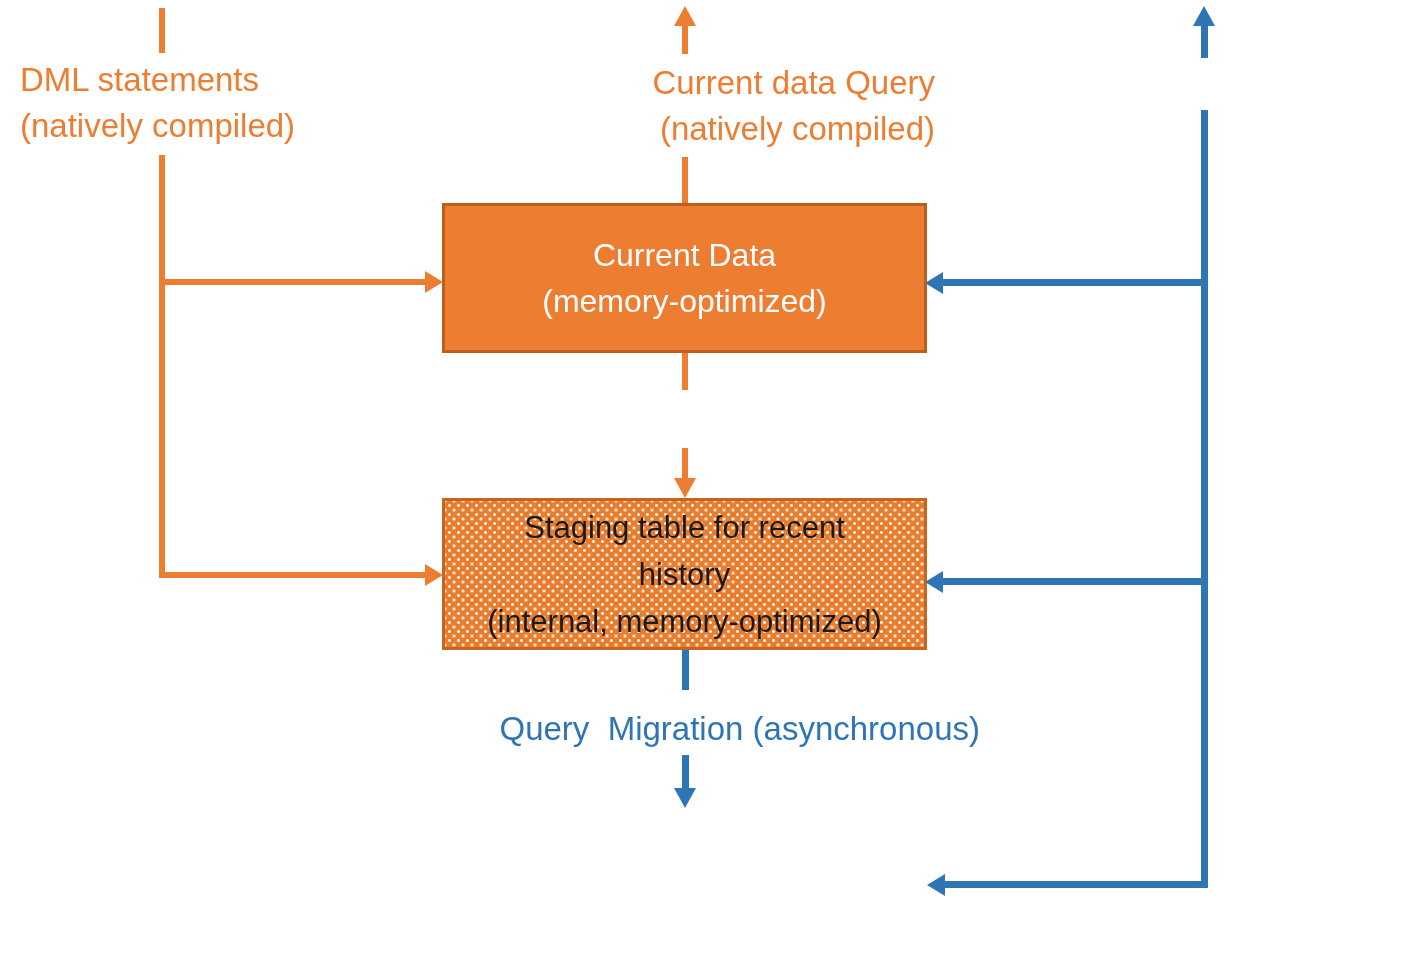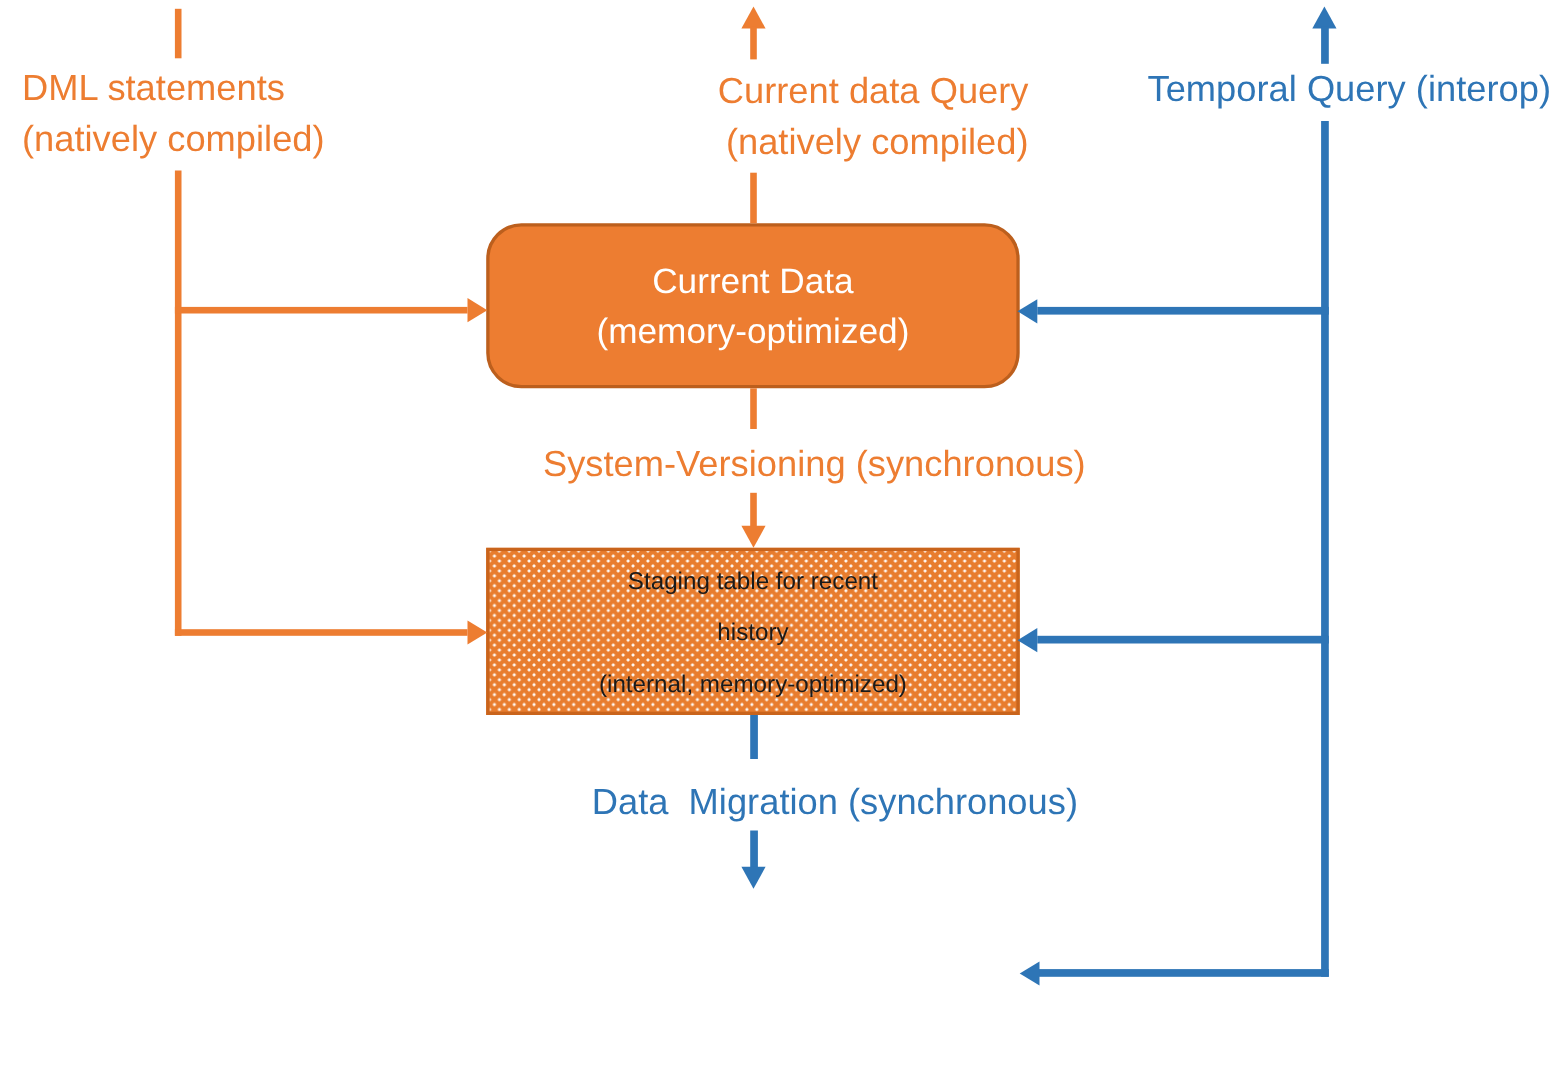--- a/index.html
+++ b/index.html
@@ -26,21 +26,21 @@
     color:#ffffff;font-size:32px;line-height:46px;
   }
   .box-staging{
     background-color:#e87d2e;
     background-image:
       radial-gradient(circle, rgba(255,255,255,.95) 1.2px, transparent 1.6px),
       radial-gradient(circle, rgba(255,255,255,.95) 1.2px, transparent 1.6px);
     background-size:9px 9px, 9px 9px;
     background-position:0 0, 4.5px 4.5px;
     border:3px solid #c9641c;
-    color:#1a1a1a;font-size:22px;line-height:47px;
+    color:#1a1a1a;font-size:31px;line-height:47px;
   }
   .box-history{
     background:#2e74b5;
     color:#ffffff;font-size:32px;line-height:46px;
   }
   
   .seg{position:absolute;}
   .seg.o{background:#ed7d31;}
   .seg.b{background:#2e75b6;}
   
@@ -56,27 +56,25 @@
 <body>
 
 <div class="canvas">
 
   <div class="lbl orange" style="left:20px;top:57px;">DML statements
 (natively compiled)</div>
 
   <div class="lbl orange center" style="left:435px;top:60px;width:500px;">Current data Query
 (natively compiled)</div>
 
-  <div class="lbl blue center" style="left:1000px;top:58px;width:410px;">Temporal Query (interop)</div>
 
-  <div class="lbl orange center" style="left:427px;top:399px;width:560px;">System-Versioning (synchronous)</div>
 
-  <div class="lbl blue center" style="left:420px;top:706px;width:560px;">Data  Migration (synchronous)</div>
+  <div class="lbl blue center" style="left:420px;top:706px;width:560px;">Query  Migration (asynchronous)</div>
 
-  <div class="box box-current" style="left:442px;top:203px;width:479px;height:144px;border-radius:32px;">
+  <div class="box box-current" style="left:442px;top:203px;width:479px;height:144px;">
     <span>Current Data
 (memory-optimized)</span>
   </div>
 
   <div class="box box-staging" style="left:442px;top:498px;width:479px;height:146px;">
     <span>Staging table for recent
 history
 (internal, memory-optimized)</span>
   </div>
 

